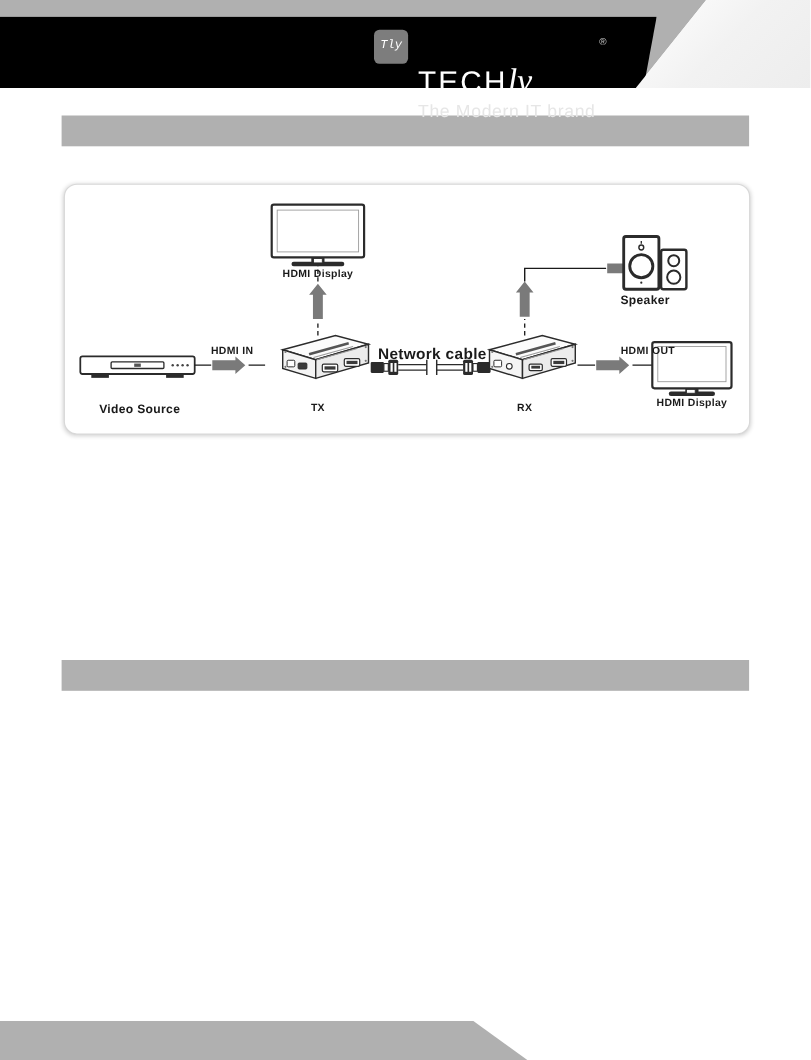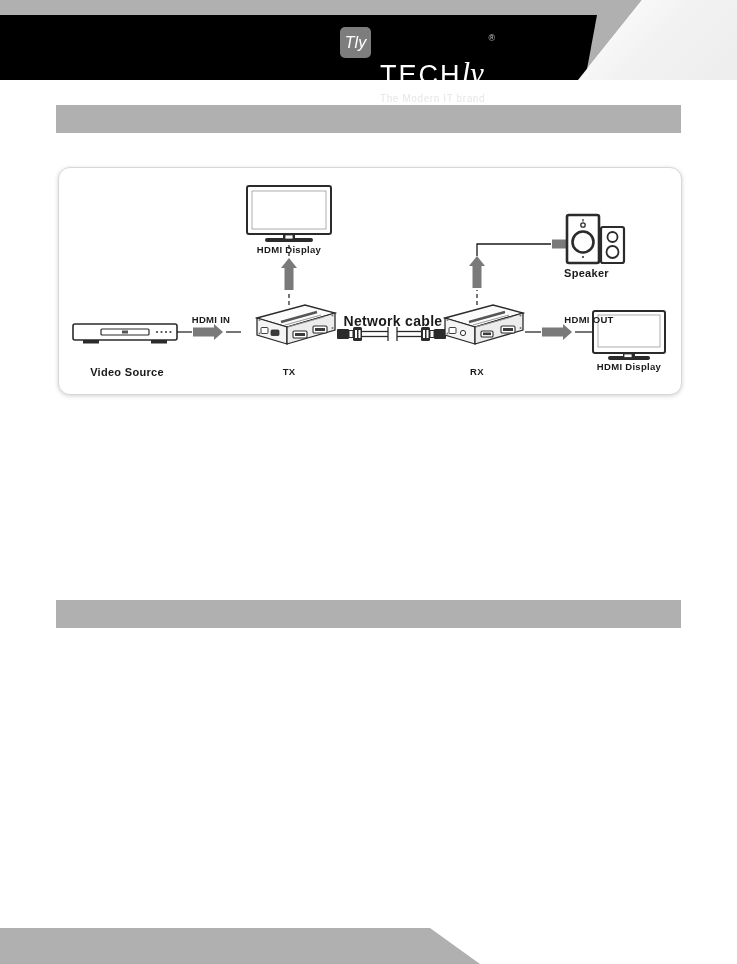--- a/index.html
+++ b/index.html
@@ -62,23 +62,23 @@
     width: 31px; height: 31px;
     border-radius: 5px;
     background: #7d7d7d;
     display: flex;
     align-items: center;
     justify-content: center;
     margin-top: 3px;
   }
   .logo-mark span {
     color: #ffffff;
-    font-size: 16px;
+    font-size: 11px;
     font-style: italic;
-    font-family: Liberation Sans, sans-serif;
+    font-family: Liberation Mono, monospace;
     line-height: 1;
   }
   .logo-text {
     margin-left: 9px;
     position: relative;
   }
   .logo-word {
     color: #ffffff;
     font-size: 27px;
     letter-spacing: 2px;
@@ -94,21 +94,21 @@
     letter-spacing: 0;
   }
   .logo-reg {
     position: absolute;
     right: -12px; top: 0px;
     color: #cccccc;
     font-size: 9px;
   }
   .logo-tag {
     color: #e6e6e6;
-    font-size: 10px;
+    font-size: 16px;
     letter-spacing: 0.6px;
     margin-top: 4px;
     white-space: nowrap;
     text-align: center;
   }
 
   
   .section-bar {
     position: absolute;
     left: 56px;

